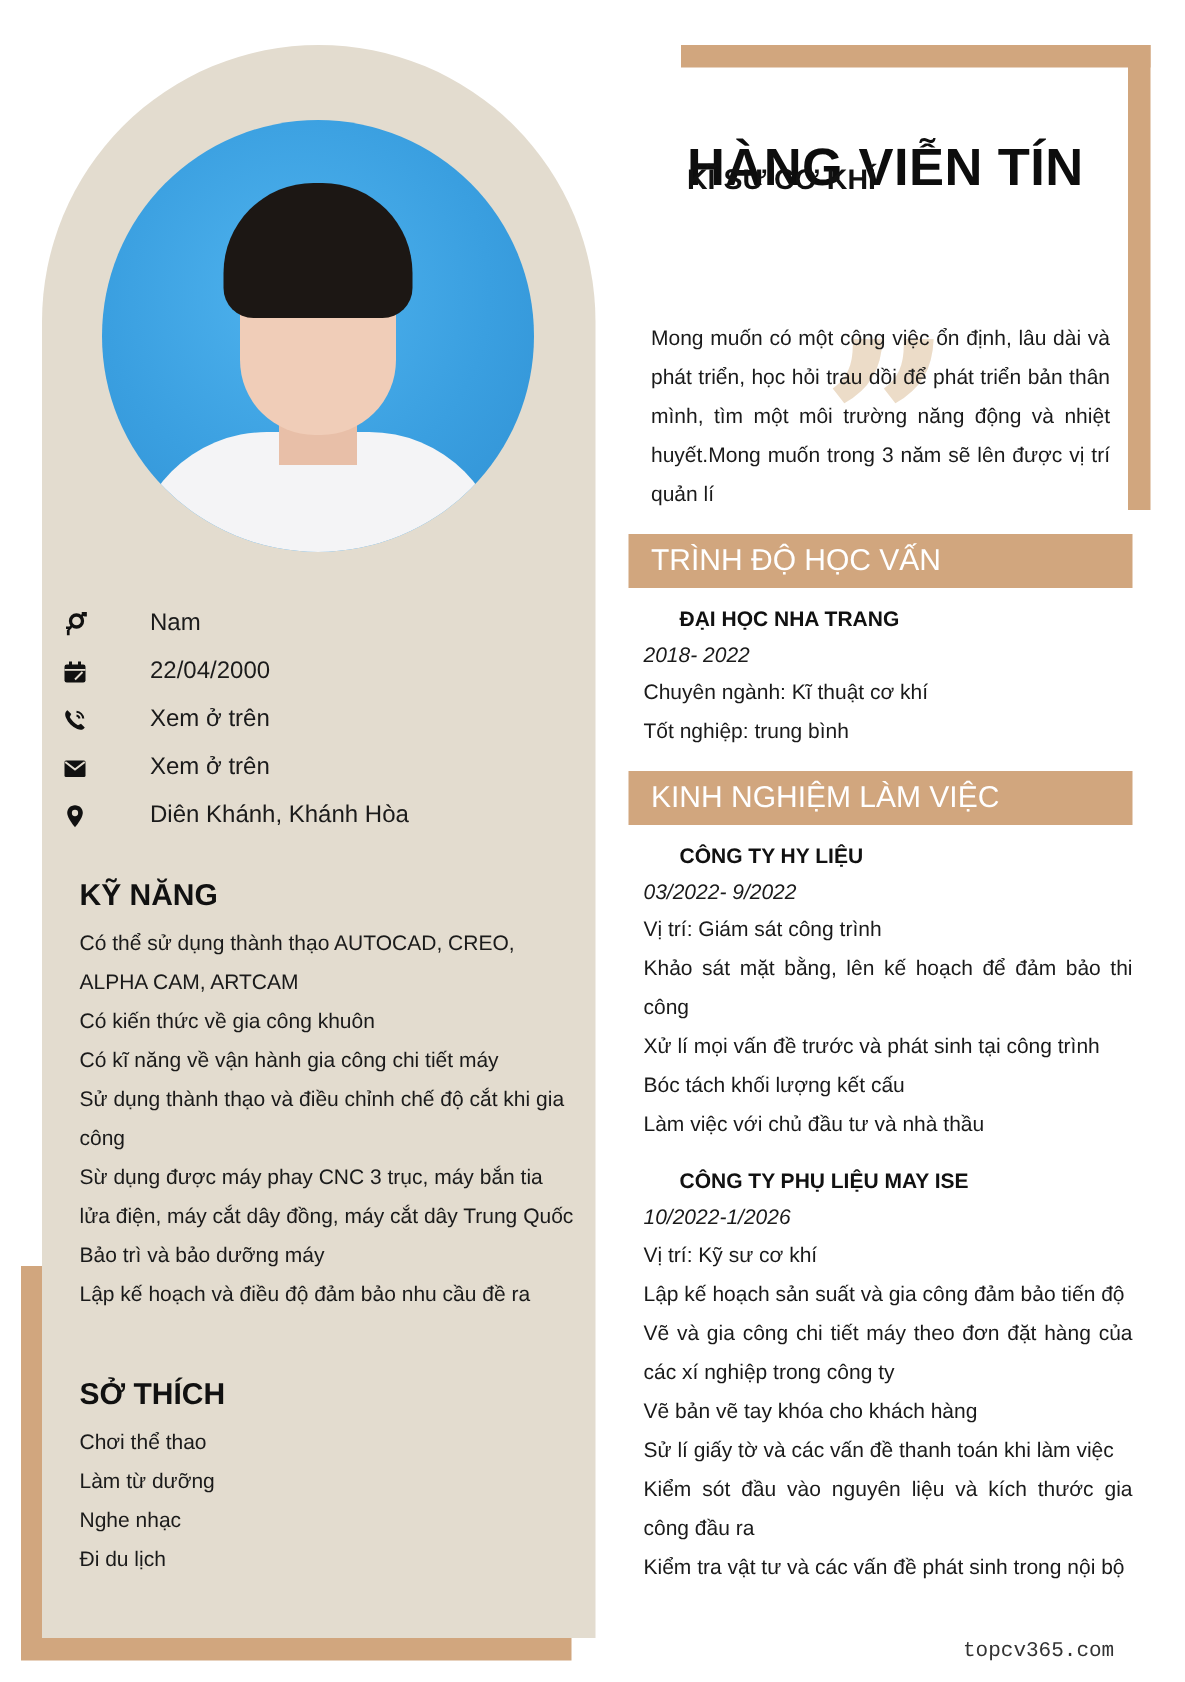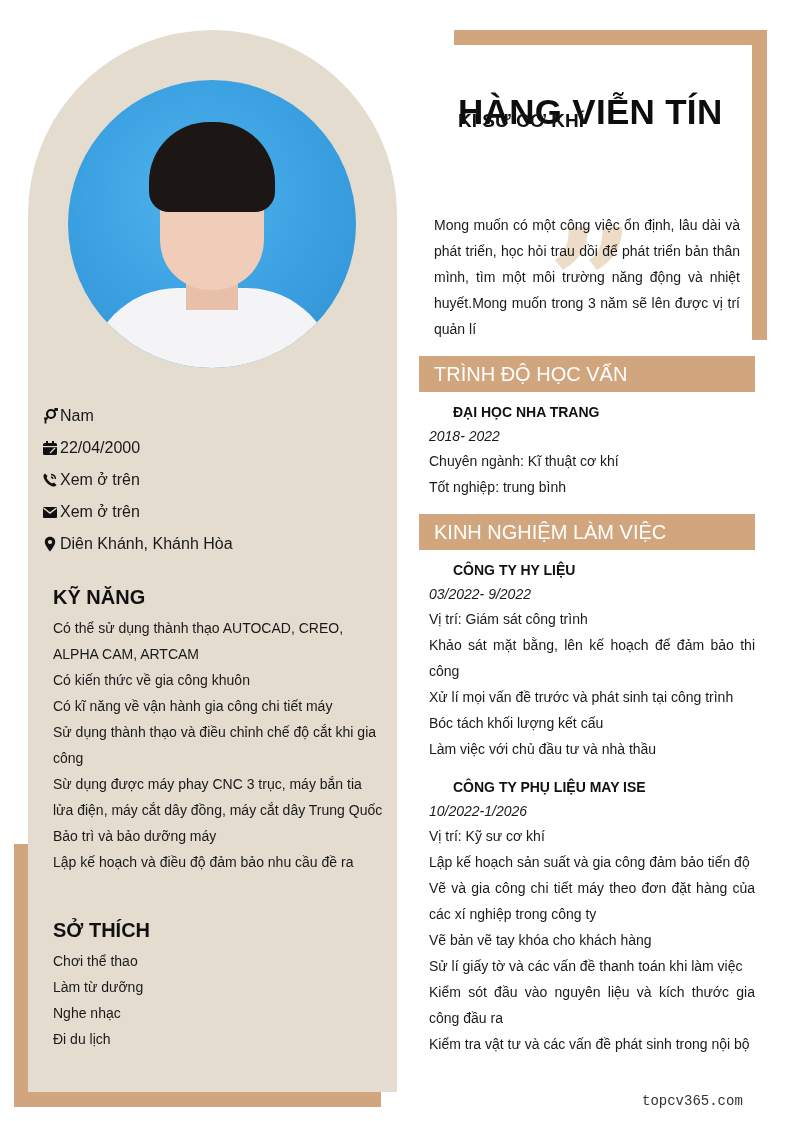--- a/index.html
+++ b/index.html
@@ -10,21 +10,21 @@
   .beige-panel { position: absolute; left: 28px; top: 30px; width: 369px; height: 1062px; background: #e3dccf; border-radius: 185px 185px 0 0; }
 
   .avatar { position: absolute; left: 68px; top: 80px; width: 288px; height: 288px; border-radius: 50%; overflow: hidden;
             background: radial-gradient(circle at 45% 40%, #4fb3ee 0%, #3a9fe0 55%, #2f8fd2 100%); }
   .avatar .hair { position: absolute; left: 81px; top: 42px; width: 126px; height: 90px; background: #1c1714; border-radius: 60px 60px 20px 20px; }
   .avatar .face { position: absolute; left: 92px; top: 78px; width: 104px; height: 132px; background: #f0cdb8; border-radius: 40px 40px 50px 50px; }
   .avatar .neck { position: absolute; left: 118px; top: 190px; width: 52px; height: 40px; background: #e8bfa8; }
   .avatar .shirt { position: absolute; left: 20px; top: 208px; width: 248px; height: 120px; background: #f4f4f6; border-radius: 90px 90px 0 0; }
 
   .info-list { position: absolute; left: 39px; top: 400px; }
-  .info-row { display: flex; align-items: center; height: 32px; font-size: 16px; color: #1a1a1a; }
+  .info-row { display: flex; align-items: center; height: 32px; font-size: 16px; color: #1a1a1a; gap: 40px; }
   .info-row .ico { width: 21px; height: 18px; display: inline-flex; align-items: center; justify-content: center; margin-right: 0px; }
   .info-row .ico svg { width: 16px; height: 16px; }
 
   .side-section { position: absolute; left: 53px; }
   .side-title { font-size: 20px; font-weight: bold; color: #111; margin-bottom: 6px; }
   .side-item { font-size: 14px; line-height: 26px; color: #1a1a1a; width: 330px; }
 
   .bracket-top { position: absolute; left: 454px; top: 30px; width: 313px; height: 15px; background: #d1a67e; }
   .bracket-right { position: absolute; left: 752px; top: 30px; width: 15px; height: 310px; background: #d1a67e; }
 

